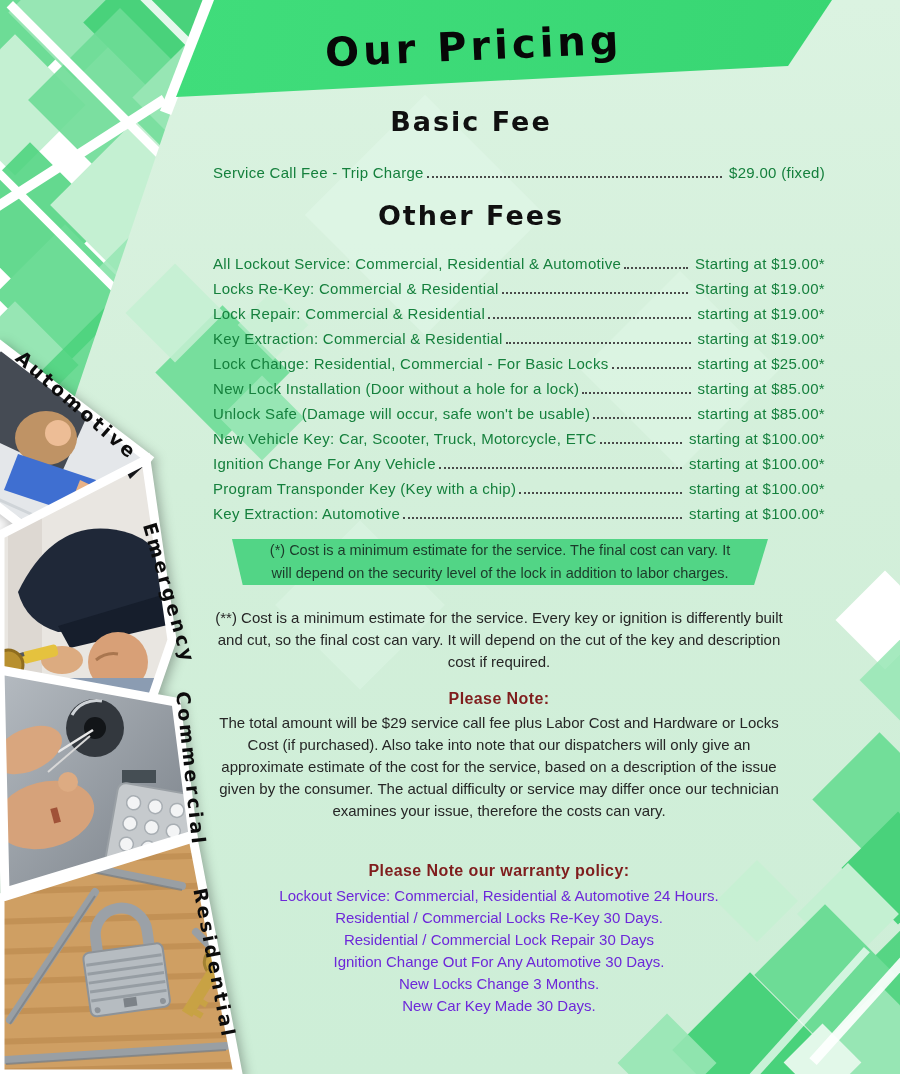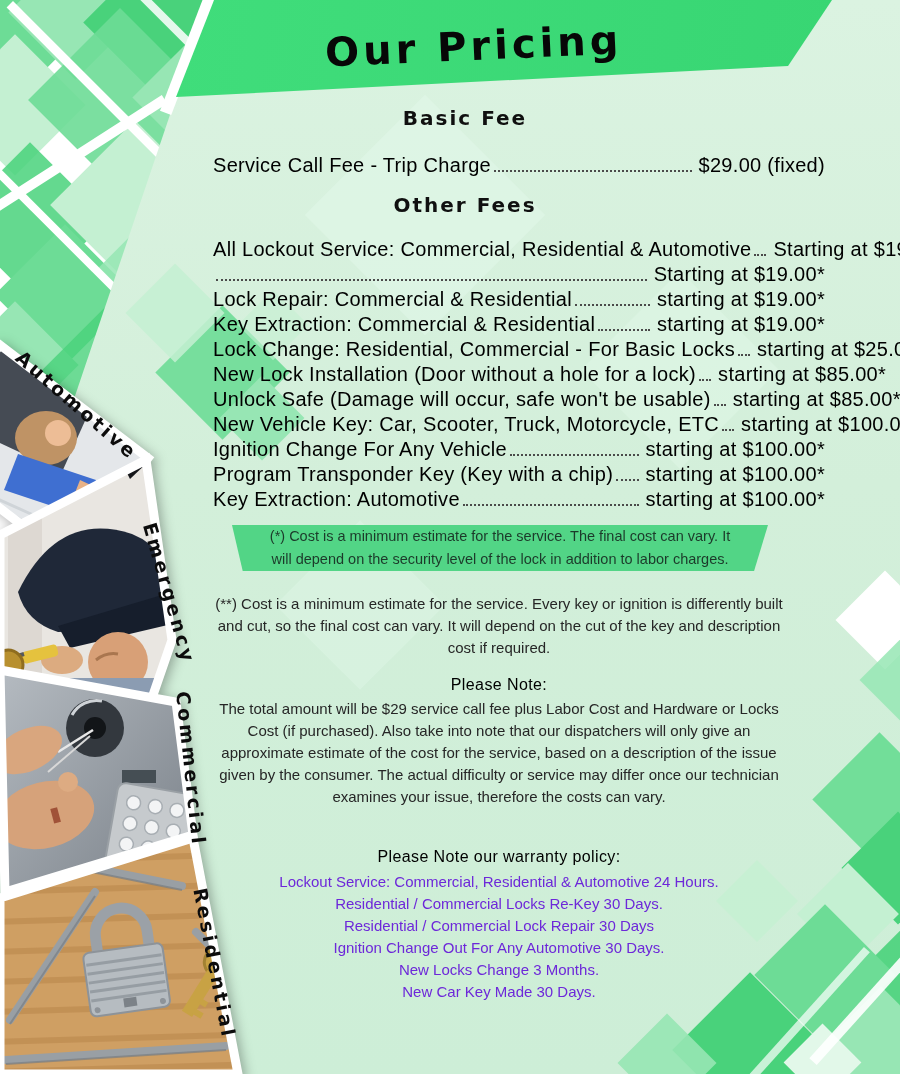--- a/index.html
+++ b/index.html
@@ -17,38 +17,38 @@
   
   .banner{position:absolute;left:176px;top:0;width:656px;height:97px;z-index:4;
     background:linear-gradient(100deg,#40dd7b,#38d673);
     clip-path:polygon(0 100%,5.8% 0,100% 0,93.3% 68%);
     display:flex;align-items:center;justify-content:center;
     filter:drop-shadow(0 6px 7px rgba(40,110,70,.28));}
   .banner h1{margin:0 60px 6px 0;font-family:"DejaVu Sans",sans-serif;font-weight:bold;
     font-size:40px;letter-spacing:4px;color:#070707;transform:rotate(-2.5deg);}
   
   .content{position:absolute;left:213px;top:97px;width:612px;z-index:6;}
-  h2.sec{margin:2px;width:500px;text-align:center;font-family:"DejaVu Sans",sans-serif;
-    font-weight:bold;font-size:20px;letter-spacing:2px;color:#101010;}
+  h2.sec{margin:8px;width:500px;text-align:center;font-family:"DejaVu Sans",sans-serif;
+    font-weight:bold;font-size:27px;letter-spacing:2px;color:#101010;}
   h2.basic{margin-top:9px;}
   h2.other{margin-top:17px;}
   .fee-rows{margin-top:20px;}
-  .fee-row{display:flex;align-items:baseline;height:25px;line-height:25px;font-size:20px;
-    letter-spacing:.3px;color:#000000;}
+  .fee-row{display:flex;align-items:baseline;height:25px;line-height:25px;font-size:15px;
+    letter-spacing:.3px;color:#15803d;}
   .fee-row.single{margin-top:23px;height:23px;}
   .fee-label{white-space:nowrap;}
   .leader{flex:1;border-bottom:2px dotted #4a4a4a;margin:0 3px 5px 3px;min-width:12px;}
   .fee-price{white-space:nowrap;padding-left:4px;}
   .star-note{margin:13px 0 0 19px;width:536px;box-sizing:border-box;padding:0 26px;
     background:#52d586;clip-path:polygon(0 0,100% 0,97.4% 100%,2% 100%);
     text-align:center;font-size:14.5px;line-height:23px;color:#1c3a2a;
     filter:drop-shadow(0 4px 4px rgba(40,110,70,.25));}
   .dstar{margin:22px 0 0;width:572px;text-align:center;font-size:15px;line-height:22px;color:#262626;}
   .red-head{margin:17px 0 0;width:572px;text-align:center;font-size:16px;letter-spacing:.4px;
-    color:#000000;font-weight:normal;}
+    color:#7f1d1d;font-weight:bold;}
   .pbody{margin:4px 0 0;width:572px;text-align:center;font-size:15px;line-height:22px;color:#262626;}
   .red-head.warranty{margin-top:40px;}
   .warranty-lines{margin-top:5px;width:572px;}
   .warranty-line{text-align:center;font-size:15px;line-height:22px;color:#6d28d9;}
   
   .photo-strip{position:absolute;left:0;top:330px;width:262px;height:744px;z-index:5;
     overflow:visible;filter:drop-shadow(3px 3px 6px rgba(0,0,0,.3));}
   
   .side-label{position:absolute;z-index:7;font-family:"DejaVu Sans",sans-serif;font-weight:bold;
     font-size:19px;letter-spacing:3px;color:#0c0c0c;white-space:nowrap;transform-origin:left top;}
@@ -262,20 +262,21 @@
 
     <h2 class="sec other">Other Fees</h2>
 
     <div class="fee-rows" id="fee-rows">
         <div class="fee-row">
           <span class="fee-label">All Lockout Service: Commercial, Residential &amp; Automotive</span>
           <span class="leader"></span>
           <span class="fee-price">Starting at $19.00*</span>
         </div>
         <div class="fee-row">
+          <span class="fee-label">Locks Re-Key: Commercial &amp; Residential</span>
           <span class="leader"></span>
           <span class="fee-price">Starting at $19.00*</span>
         </div>
         <div class="fee-row">
           <span class="fee-label">Lock Repair: Commercial &amp; Residential</span>
           <span class="leader"></span>
           <span class="fee-price">starting at $19.00*</span>
         </div>
         <div class="fee-row">
           <span class="fee-label">Key Extraction: Commercial &amp; Residential</span>

